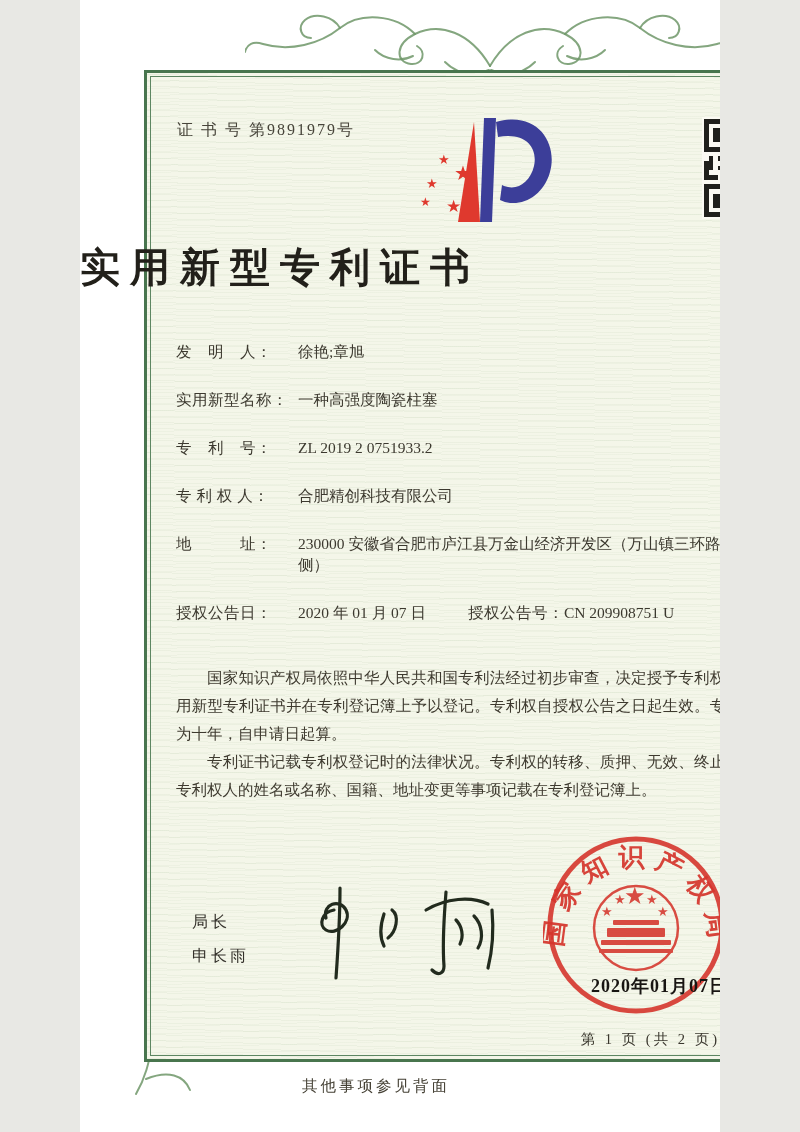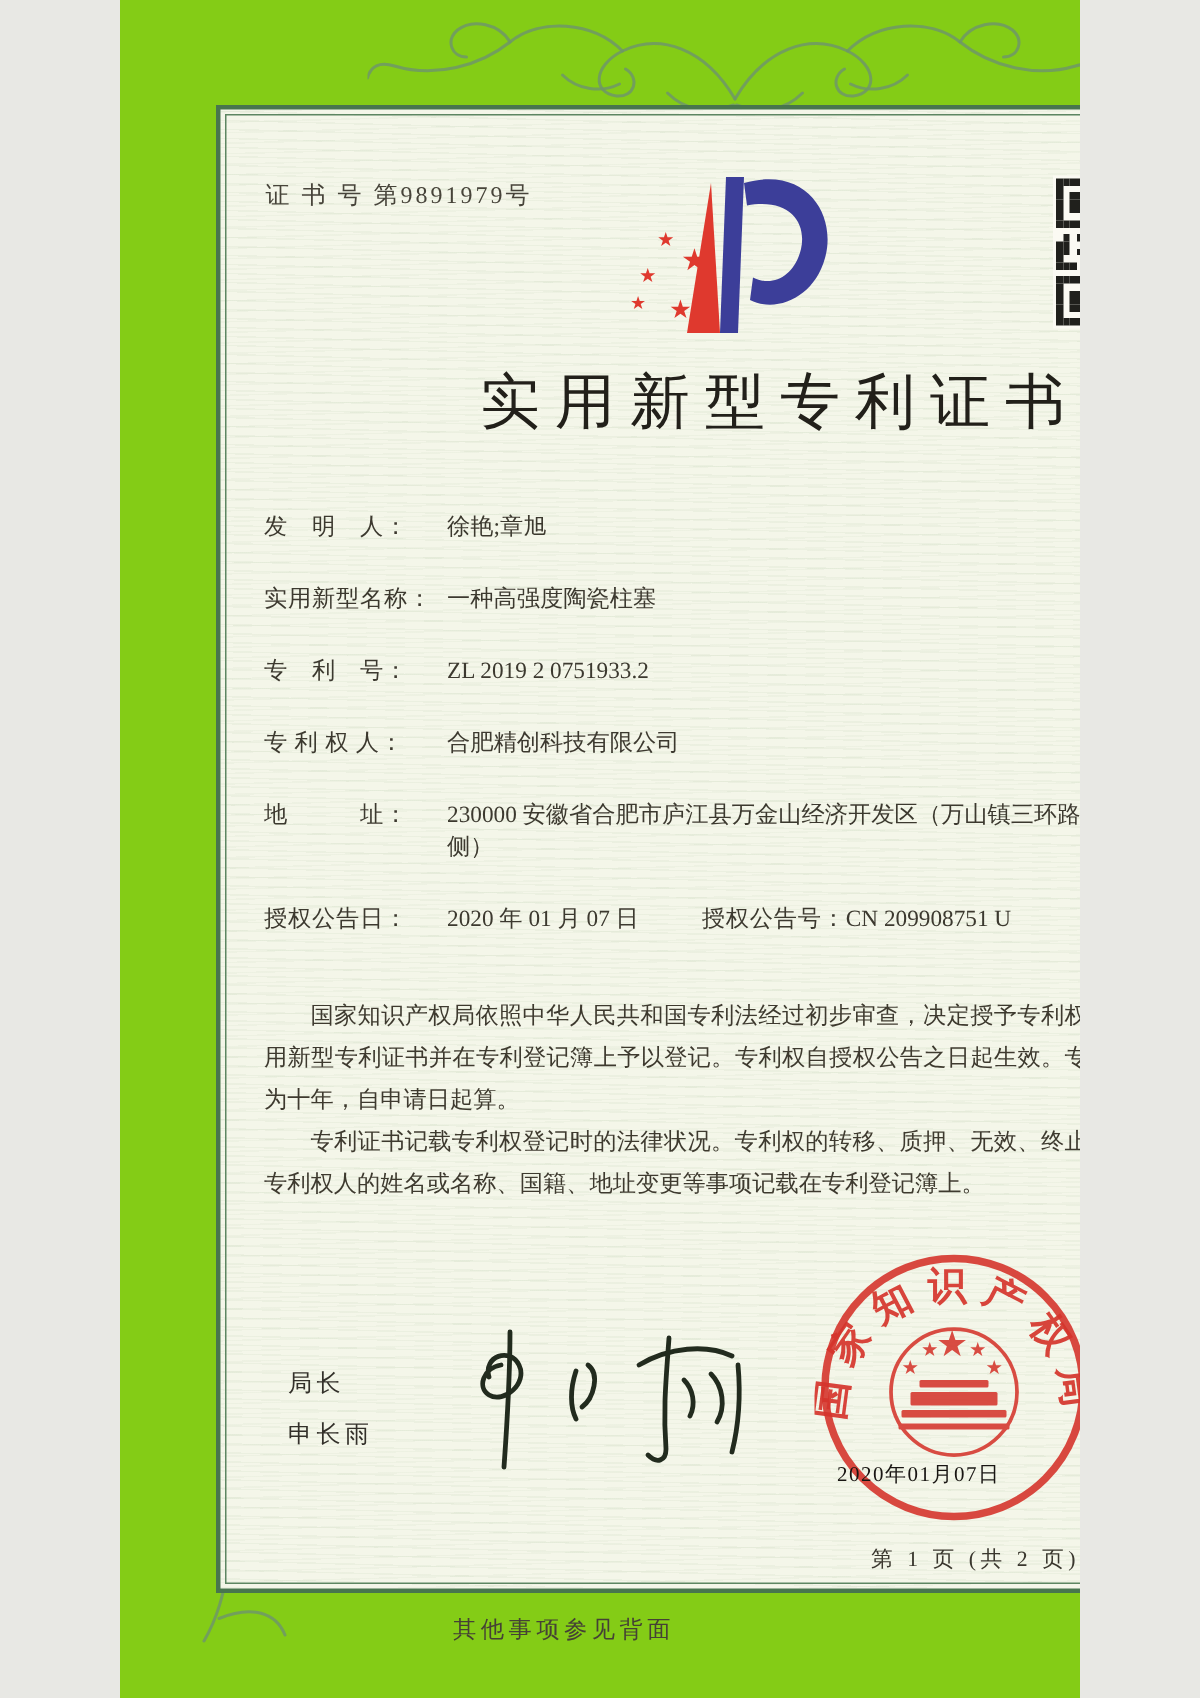--- a/index.html
+++ b/index.html
@@ -1,18 +1,18 @@
 <!DOCTYPE html>
 <html><head>
 <meta charset="utf-8">
 <style>
   html,body{margin:0;padding:0;background:#e8e8e4;}
   .page{
     position:relative;width:640px;height:1132px;margin:0 auto;
-    background:#84cc16;overflow:hidden;
+    background:#ffffff;overflow:hidden;
     font-family:"Liberation Serif","DejaVu Serif",serif;
     color:#33302a;
   }
   
   .frame{
     position:absolute;left:64px;top:70px;width:672px;height:992px;
     border:3px solid #48754e;box-sizing:border-box;
     background:
       repeating-linear-gradient(1.5deg, rgba(132,166,118,.08) 0 1px, rgba(0,0,0,0) 1px 6px),
       repeating-linear-gradient(-1.5deg, rgba(132,166,118,.06) 0 1px, rgba(0,0,0,0) 1px 7px),
@@ -26,22 +26,22 @@
   .logo{position:absolute;left:336px;top:108px;}
   .qr{
     position:absolute;left:622px;top:117px;width:102px;height:102px;
     display:grid;grid-template-columns:repeat(21,1fr);grid-template-rows:repeat(21,1fr);
     background:#fbfaf3;padding:2px;box-sizing:border-box;
   }
   .qr div{background:transparent;}
   .qr div.on{background:#20201c;}
 
   .title{
-    position:absolute;left:0;top:240px;width:100%;text-align:right;
-    font-size:40px;font-weight:normal;letter-spacing:10px;color:#22201a;
+    position:absolute;left:0;top:240px;width:100%;text-align:left;
+    font-size:40px;font-weight:bold;letter-spacing:10px;color:#22201a;
   }
 
   .fields{position:absolute;left:96px;top:342px;width:566px;}
   .row{display:flex;margin-bottom:27px;font-size:15.5px;line-height:1.35;}
   .lbl{flex:0 0 122px;letter-spacing:.5px;color:#3c392f;}
   .val{max-width:438px;color:#3c392f;}
   .grant-row .lbl2{margin-left:42px;flex:0 0 auto;}
 
   .paragraphs{
     position:absolute;left:96px;top:664px;width:612px;
@@ -49,22 +49,22 @@
   }
   .paragraphs p{margin:0;text-indent:2em;}
 
   .signer{position:absolute;left:112px;top:912px;font-size:16px;color:#33302a;}
   .signer div{margin-bottom:13px;letter-spacing:3px;}
   .signature{position:absolute;left:216px;top:880px;}
   .signature path{fill:none;stroke:#222b1e;stroke-width:3.2;stroke-linecap:round;stroke-linejoin:round;}
 
   .seal{position:absolute;left:463px;top:832px;width:186px;height:186px;}
   .seal-date{
-    position:absolute;left:478px;top:974px;width:170px;text-align:left;
-    font-size:14px;font-weight:normal;letter-spacing:1px;color:#181512;
+    position:absolute;left:478px;top:974px;width:170px;text-align:right;
+    font-size:18px;font-weight:bold;letter-spacing:1px;color:#181512;
   }
   .page-no{position:absolute;left:0;top:1030px;width:100%;text-align:right;font-size:14.5px;letter-spacing:3px;color:#3a372e;}
   .back-note{position:absolute;left:0;top:1076px;width:100%;text-align:center;font-size:15.5px;letter-spacing:3px;color:#454135;transform:translateX(-24px);}
 </style>
 </head>
 <body>
 
 <div class="page">
 
   <svg class="ornament" style="left:165px;top:2px;" width="490" height="86" viewBox="0 0 490 86">

